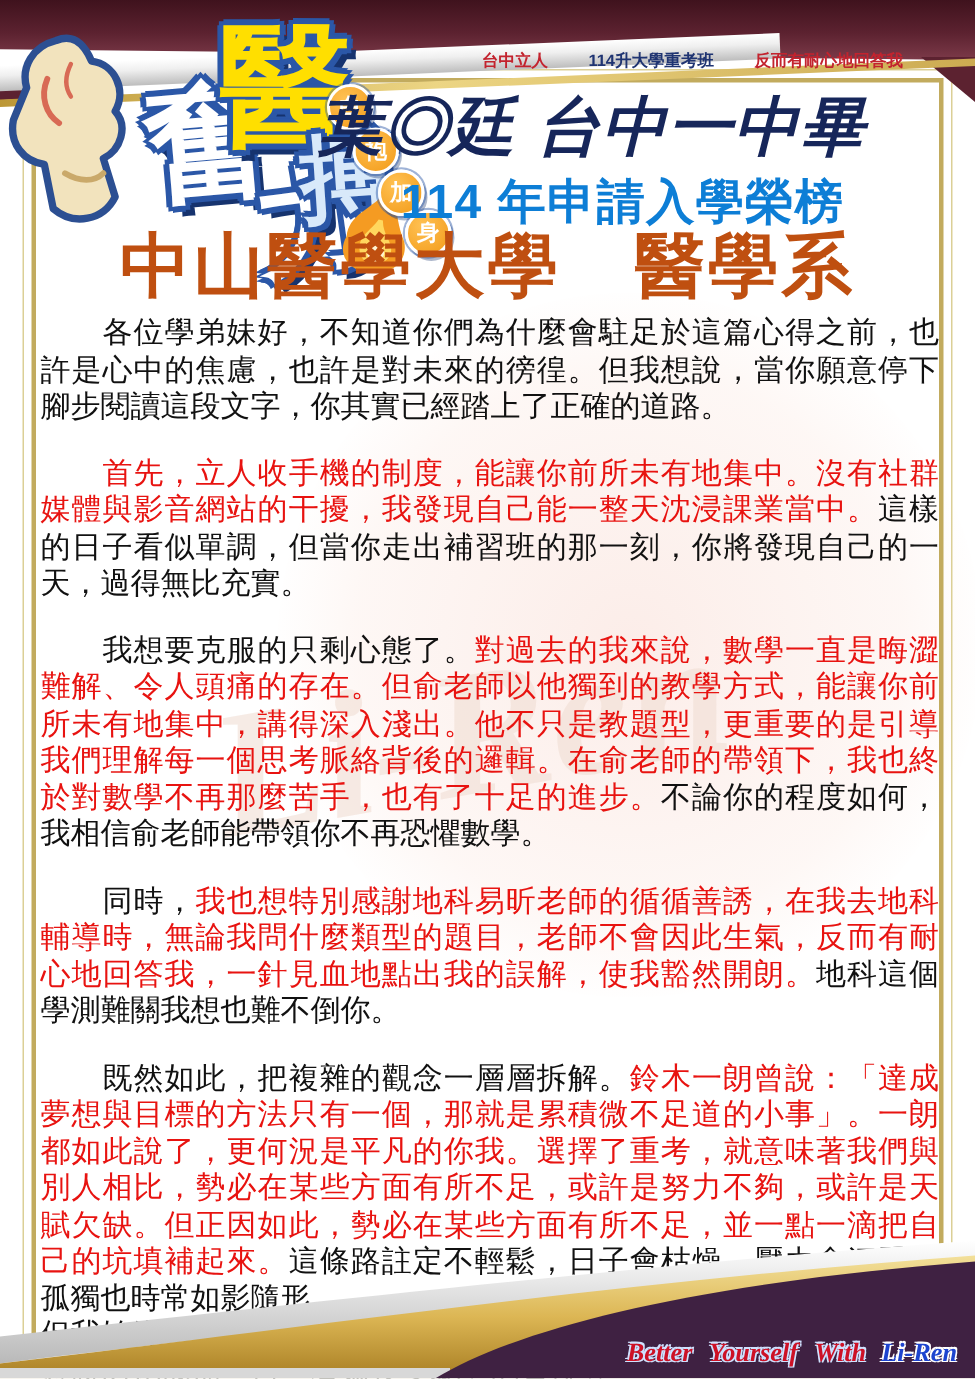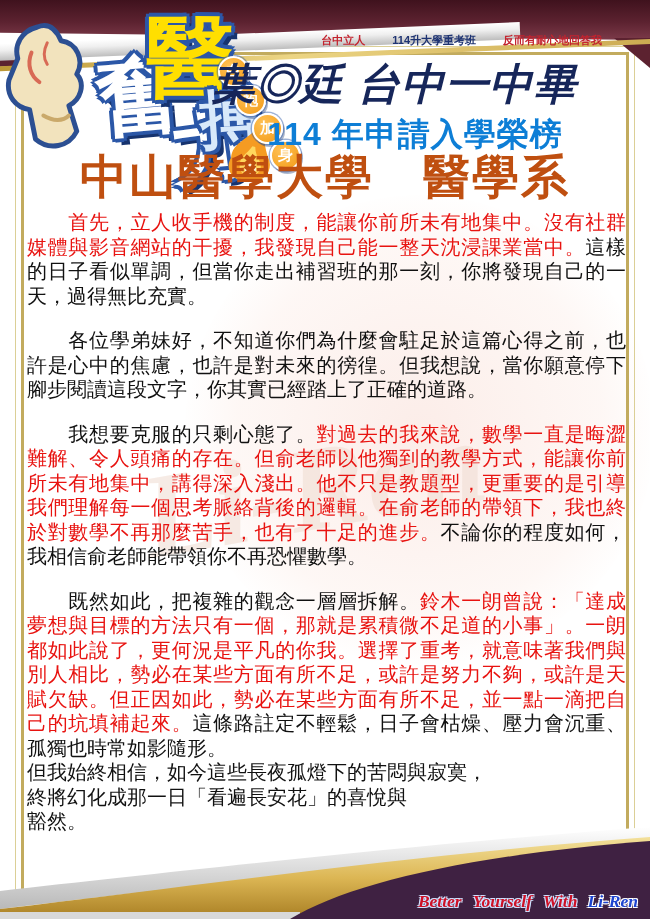--- a/index.html
+++ b/index.html
@@ -129,23 +129,24 @@
   <div class="caption" id="caption-line">
       <span class="cap-red">台中立人</span>
       <span class="cap-navy">114升大學重考班</span>
       <span class="cap-red">反而有耐心地回答我</span>
     </div>
   <div class="student-name">葉◎廷 台中一中畢</div>
   <div class="subtitle">114 年申請入學榮榜</div>
   <div class="school-title">中山醫學大學　醫學系</div>
 
   <div class="testimonial" id="testimonial">
+      <p class="para"><span class="seg-ink">　　各位學弟妹好，不知道你們為什麼會駐足於這篇心得之前，也許是心中的焦慮，也許是對未來的徬徨。但我想說，當你願意停下腳步閱讀這段文字，你其實已經踏上了正確的道路。</span></p>
       <p class="para"><span class="seg-red">　　首先，立人收手機的制度，能讓你前所未有地集中。沒有社群媒體與影音網站的干擾，我發現自己能一整天沈浸課業當中。</span><span class="seg-ink">這樣的日子看似單調，但當你走出補習班的那一刻，你將發現自己的一天，過得無比充實。</span></p>
-      <p class="para"><span class="seg-ink">　　各位學弟妹好，不知道你們為什麼會駐足於這篇心得之前，也許是心中的焦慮，也許是對未來的徬徨。但我想說，當你願意停下腳步閱讀這段文字，你其實已經踏上了正確的道路。</span></p>
       <p class="para"><span class="seg-ink">　　我想要克服的只剩心態了。</span><span class="seg-red">對過去的我來說，數學一直是晦澀難解、令人頭痛的存在。但俞老師以他獨到的教學方式，能讓你前所未有地集中，講得深入淺出。他不只是教題型，更重要的是引導我們理解每一個思考脈絡背後的邏輯。在俞老師的帶領下，我也終於對數學不再那麼苦手，也有了十足的進步。</span><span class="seg-ink">不論你的程度如何，我相信俞老師能帶領你不再恐懼數學。</span></p>
+      <p class="para"><span class="seg-ink">　　同時，</span><span class="seg-red">我也想特別感謝地科易昕老師的循循善誘，在我去地科輔導時，無論我問什麼類型的題目，老師不會因此生氣，反而有耐心地回答我，一針見血地點出我的誤解，使我豁然開朗。</span><span class="seg-ink">地科這個學測難關我想也難不倒你。</span></p>
       <p class="para"><span class="seg-ink">　　既然如此，把複雜的觀念一層層拆解。</span><span class="seg-red">鈴木一朗曾說：「達成夢想與目標的方法只有一個，那就是累積微不足道的小事」。一朗都如此說了，更何況是平凡的你我。選擇了重考，就意味著我們與別人相比，勢必在某些方面有所不足，或許是努力不夠，或許是天賦欠缺。但正因如此，勢必在某些方面有所不足，並一點一滴把自己的坑填補起來。</span><span class="seg-ink">這條路註定不輕鬆，日子會枯燥、壓力會沉重、孤獨也時常如影隨形。
 但我始終相信，如今這些長夜孤燈下的苦悶與寂寞，
 終將幻化成那一日「看遍長安花」的喜悅與
 豁然。</span></p>
     </div>
 
   <svg class="footer-swoosh" viewBox="0 0 650 92" preserveAspectRatio="none">
     <defs>
       <linearGradient id="gsilver" x1="0" y1="0" x2="0" y2="1">
         <stop offset="0" stop-color="#ffffff"></stop>

